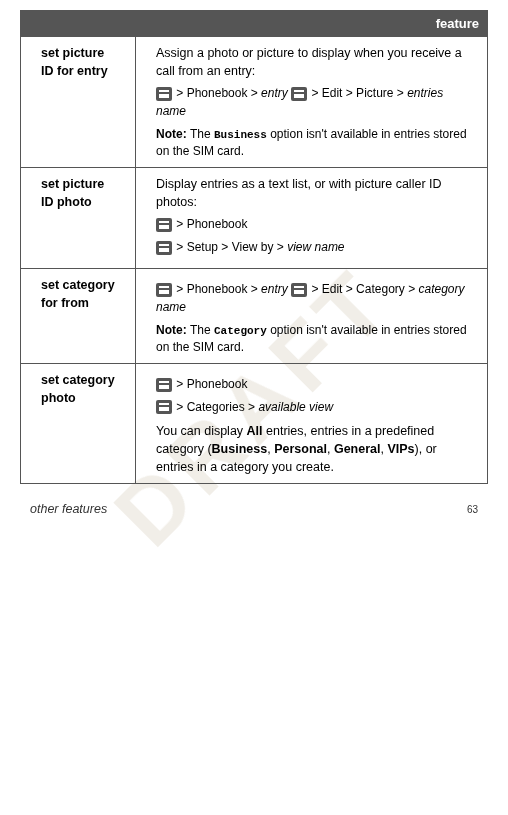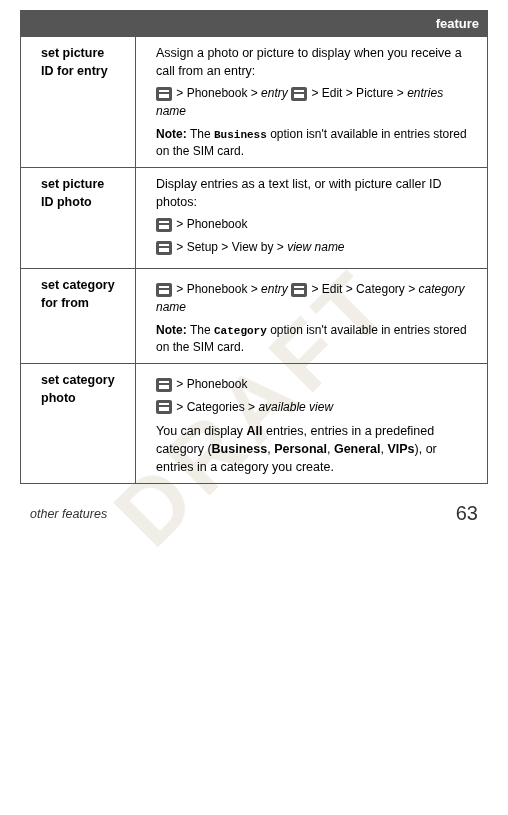--- a/index.html
+++ b/index.html
@@ -130,21 +130,21 @@
       padding: 18px 10px 0 10px;
       font-size: 12.5px;
     }
 
     .footer-left {
       font-style: italic;
       color: #333;
     }
 
     .footer-right {
-      font-size: 20px;
+      font-size: 10px;
       color: #333;
     }
   </style>
 </head>
 <body>
 
 <div class="draft-watermark">DRAFT</div>
 
 <div class="content page-wrapper">
   <table>

